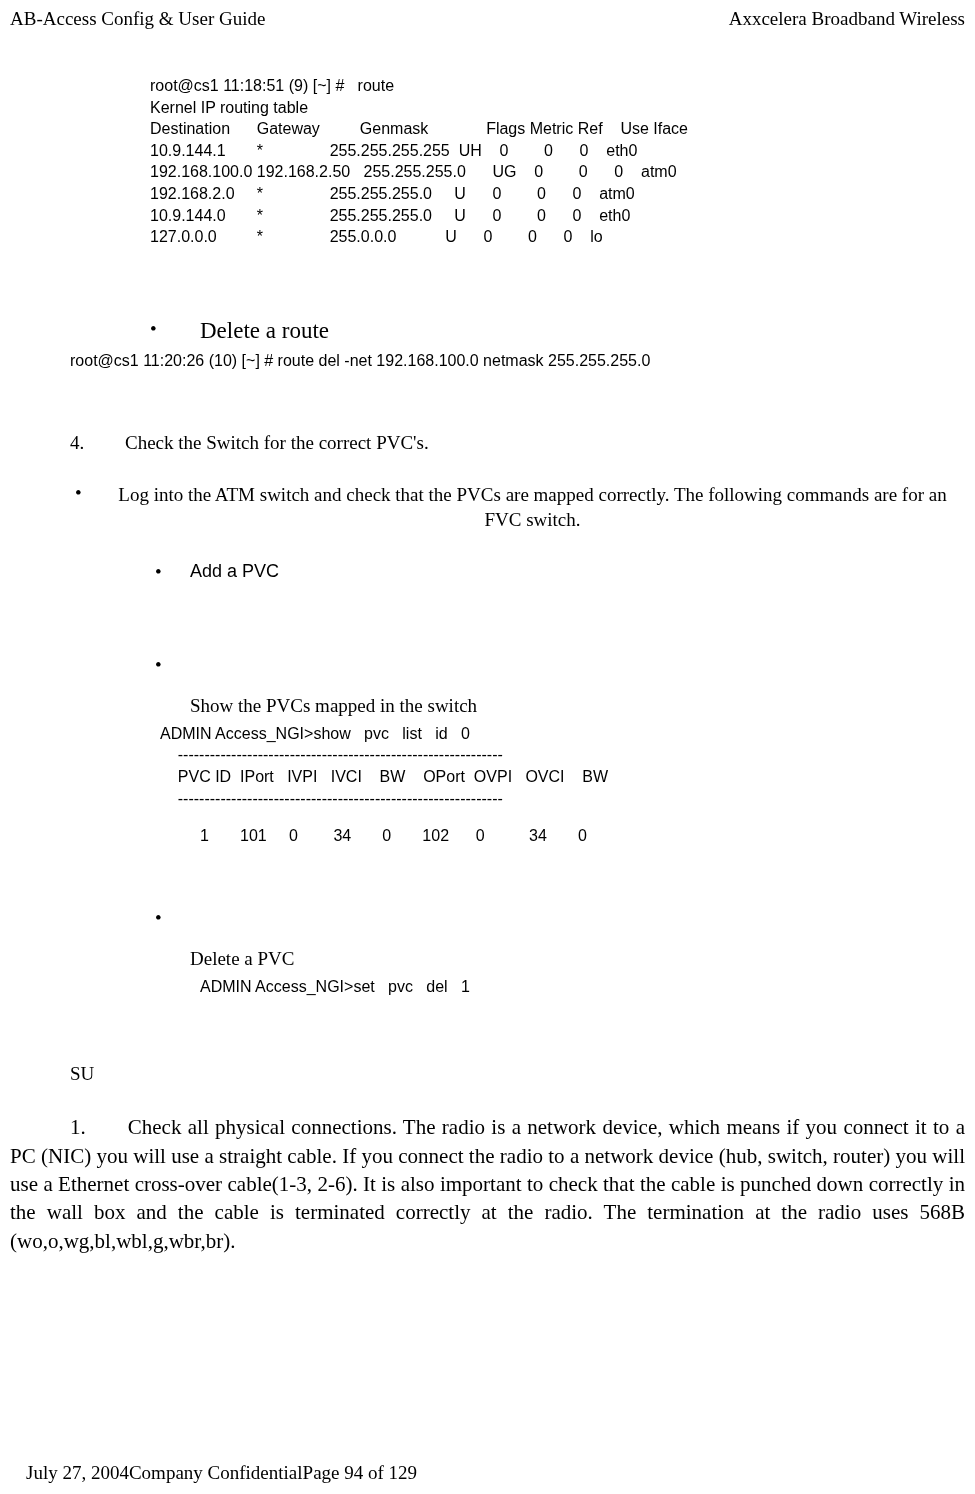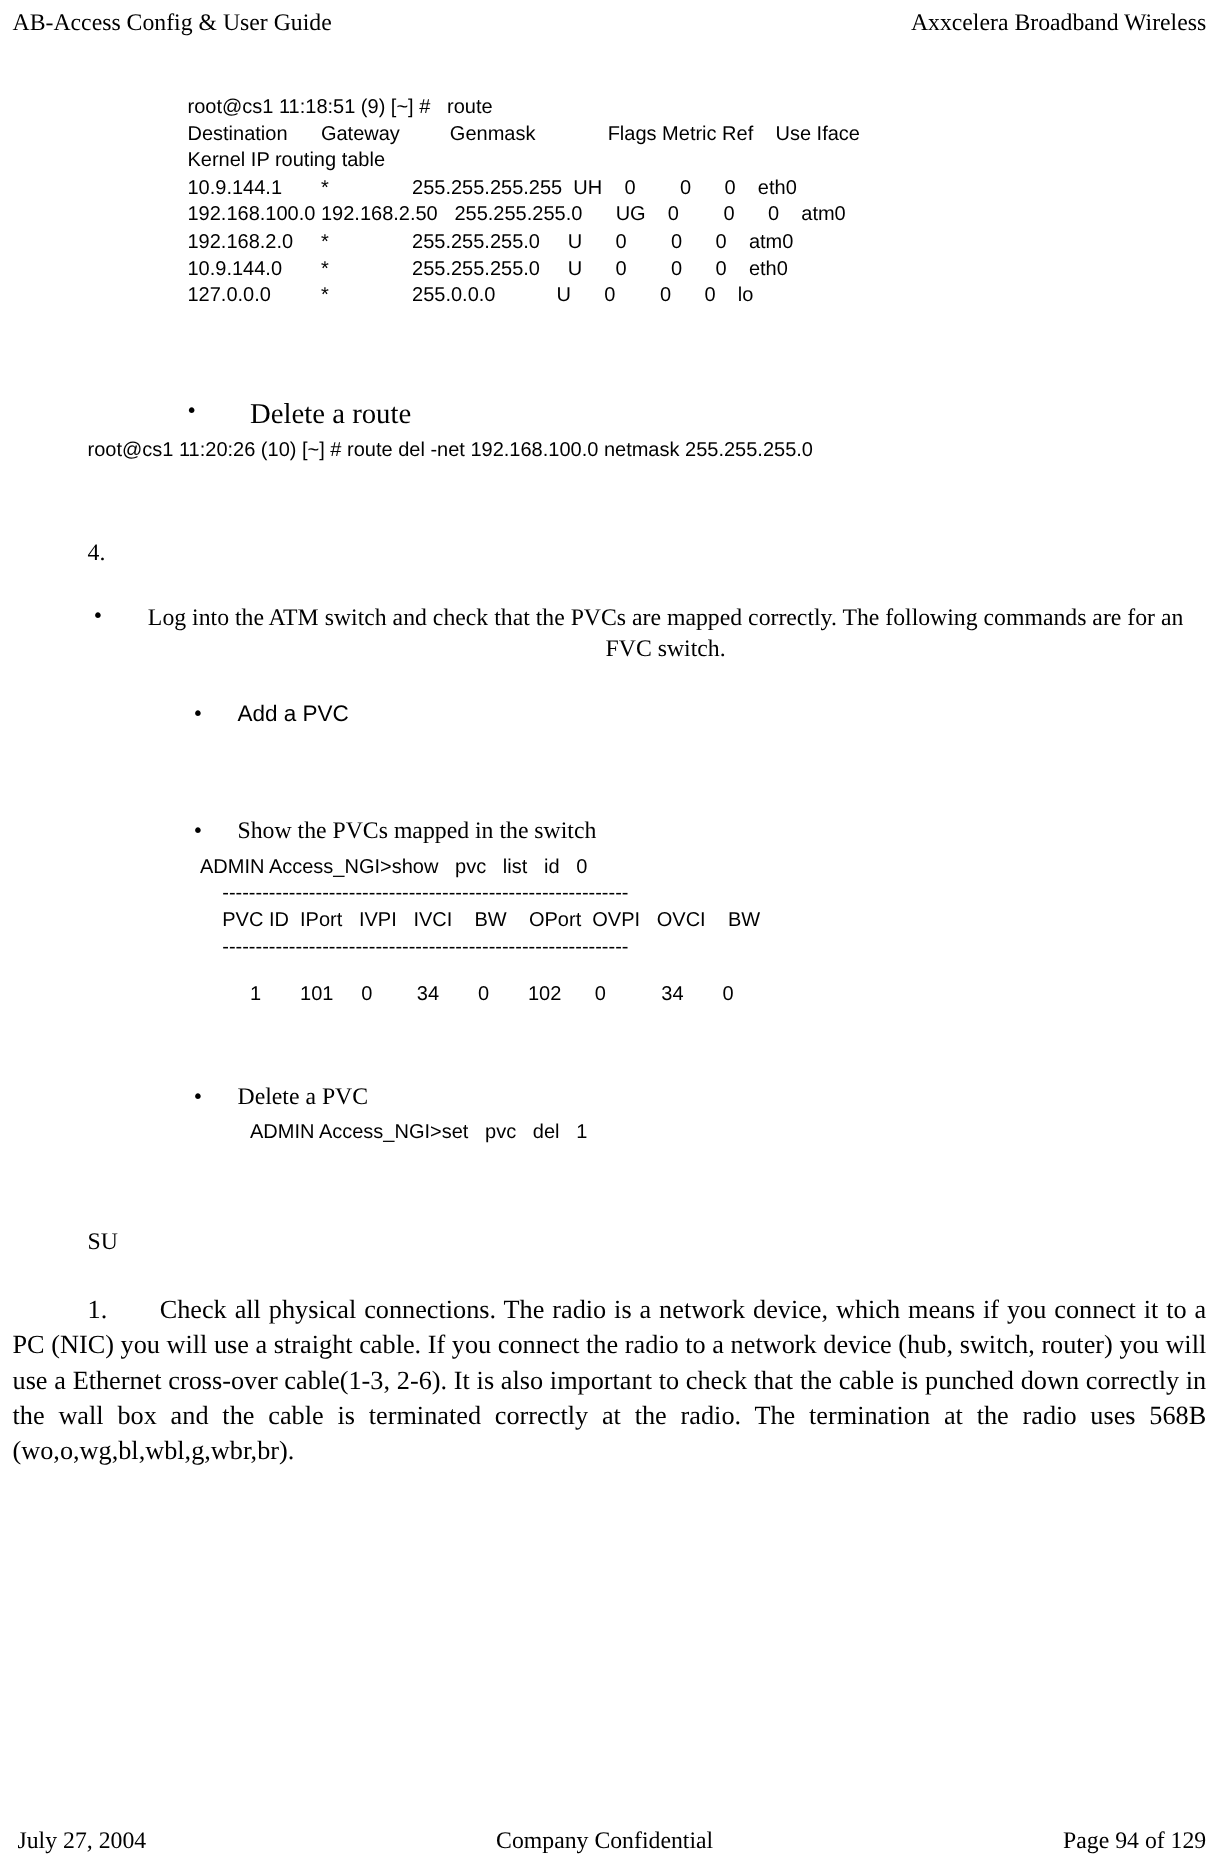--- a/index.html
+++ b/index.html
@@ -37,56 +37,55 @@
     .bullet-text { font-size: 23px; }
     .cmd-line { margin-left: 60px; font-family: Arial, Helvetica, sans-serif; font-size: 16px; }
     .numbered { margin-left: 60px; display: flex; }
     .numbered .num { width: 55px; }
     .numbered .txt { font-size: 19px; }
     .bullet-main { margin-left: 65px; display: flex; align-items: flex-start; }
     .bullet-main .dot { width: 35px; font-size: 19px; line-height: 1.2; }
     .bullet-main .txt { font-size: 19px; line-height: 1.35; flex: 1; padding-right: 10px; text-align: center; }
     .sub-bullet { margin-left: 145px; display: flex; align-items: flex-start; }
     .sub-bullet .dot { width: 35px; font-size: 19px; line-height: 1.2; }
-    .sub-bullet .txt { font-size: 19px; }
+    .sub-bullet .txt { font-size: 19px; margin-top: 41px; }
     .sub-bullet .txt-arial { font-family: Arial, Helvetica, sans-serif; font-size: 18px; }
     .code-block { margin-left: 150px; font-family: Arial, Helvetica, sans-serif; font-size: 16px; line-height: 1.35; }
     .code-block .line { white-space: pre; }
     .su-label { margin-left: 60px; font-size: 19px; }
     .para-1 {
       font-size: 21px;
       line-height: 1.35;
       text-align: justify;
     }
     .para-1 .first-line { display: inline; }
     .footer {
       position: absolute;
       bottom: 10px;
-      left: 4px;
+      left: 16px;
       right: 0;
       display: flex;
-      justify-content: space-between;
       padding: 0 10px;
       font-size: 19px;
     }
   </style>
 </head>
 <body>
 
 <div class="header">
   <div class="header-left">AB-Access Config &amp; User Guide</div>
   <div class="header-right">Axxcelera Broadband Wireless</div>
 </div>
 
 <div class="content">
 
   <div class="routing-table mono">
     <div class="routing-row">root@cs1 11:18:51 (9) [~] #   route</div>
+    <div class="routing-row">Kernel IP routing table</div>
     <div class="routing-row">Destination      Gateway         Genmask             Flags Metric Ref    Use Iface</div>
-    <div class="routing-row">Kernel IP routing table</div>
     <div class="routing-row">10.9.144.1       *               255.255.255.255  UH    0        0      0    eth0</div>
     <div class="routing-row">192.168.100.0 192.168.2.50   255.255.255.0      UG    0        0      0    atm0</div>
     <div class="routing-row">192.168.2.0     *               255.255.255.0     U      0        0      0    atm0</div>
     <div class="routing-row">10.9.144.0       *               255.255.255.0     U      0        0      0    eth0</div>
     <div class="routing-row">127.0.0.0         *               255.0.0.0           U      0        0      0    lo</div>
   </div>
 
   <div class="spacer-lg"></div>
   <div class="spacer-md"></div>
 
@@ -97,20 +96,21 @@
 
   <div style="height:8px"></div>
 
   <div class="cmd-line">root@cs1 11:20:26 (10) [~] #   route   del   -net   192.168.100.0   netmask   255.255.255.0</div>
 
   <div class="spacer-lg"></div>
   <div style="height:20px"></div>
 
   <div class="numbered">
     <div class="num">4.</div>
+    <div class="txt">Check the Switch for the correct PVC's.</div>
   </div>
 
   <div class="spacer-md"></div>
 
   <div class="bullet-main">
     <div class="dot">•</div>
     <div class="txt">Log into the ATM switch and check that the PVCs are mapped correctly. The following commands are for an FVC switch.</div>
   </div>
 
   <div class="spacer-md"></div>

